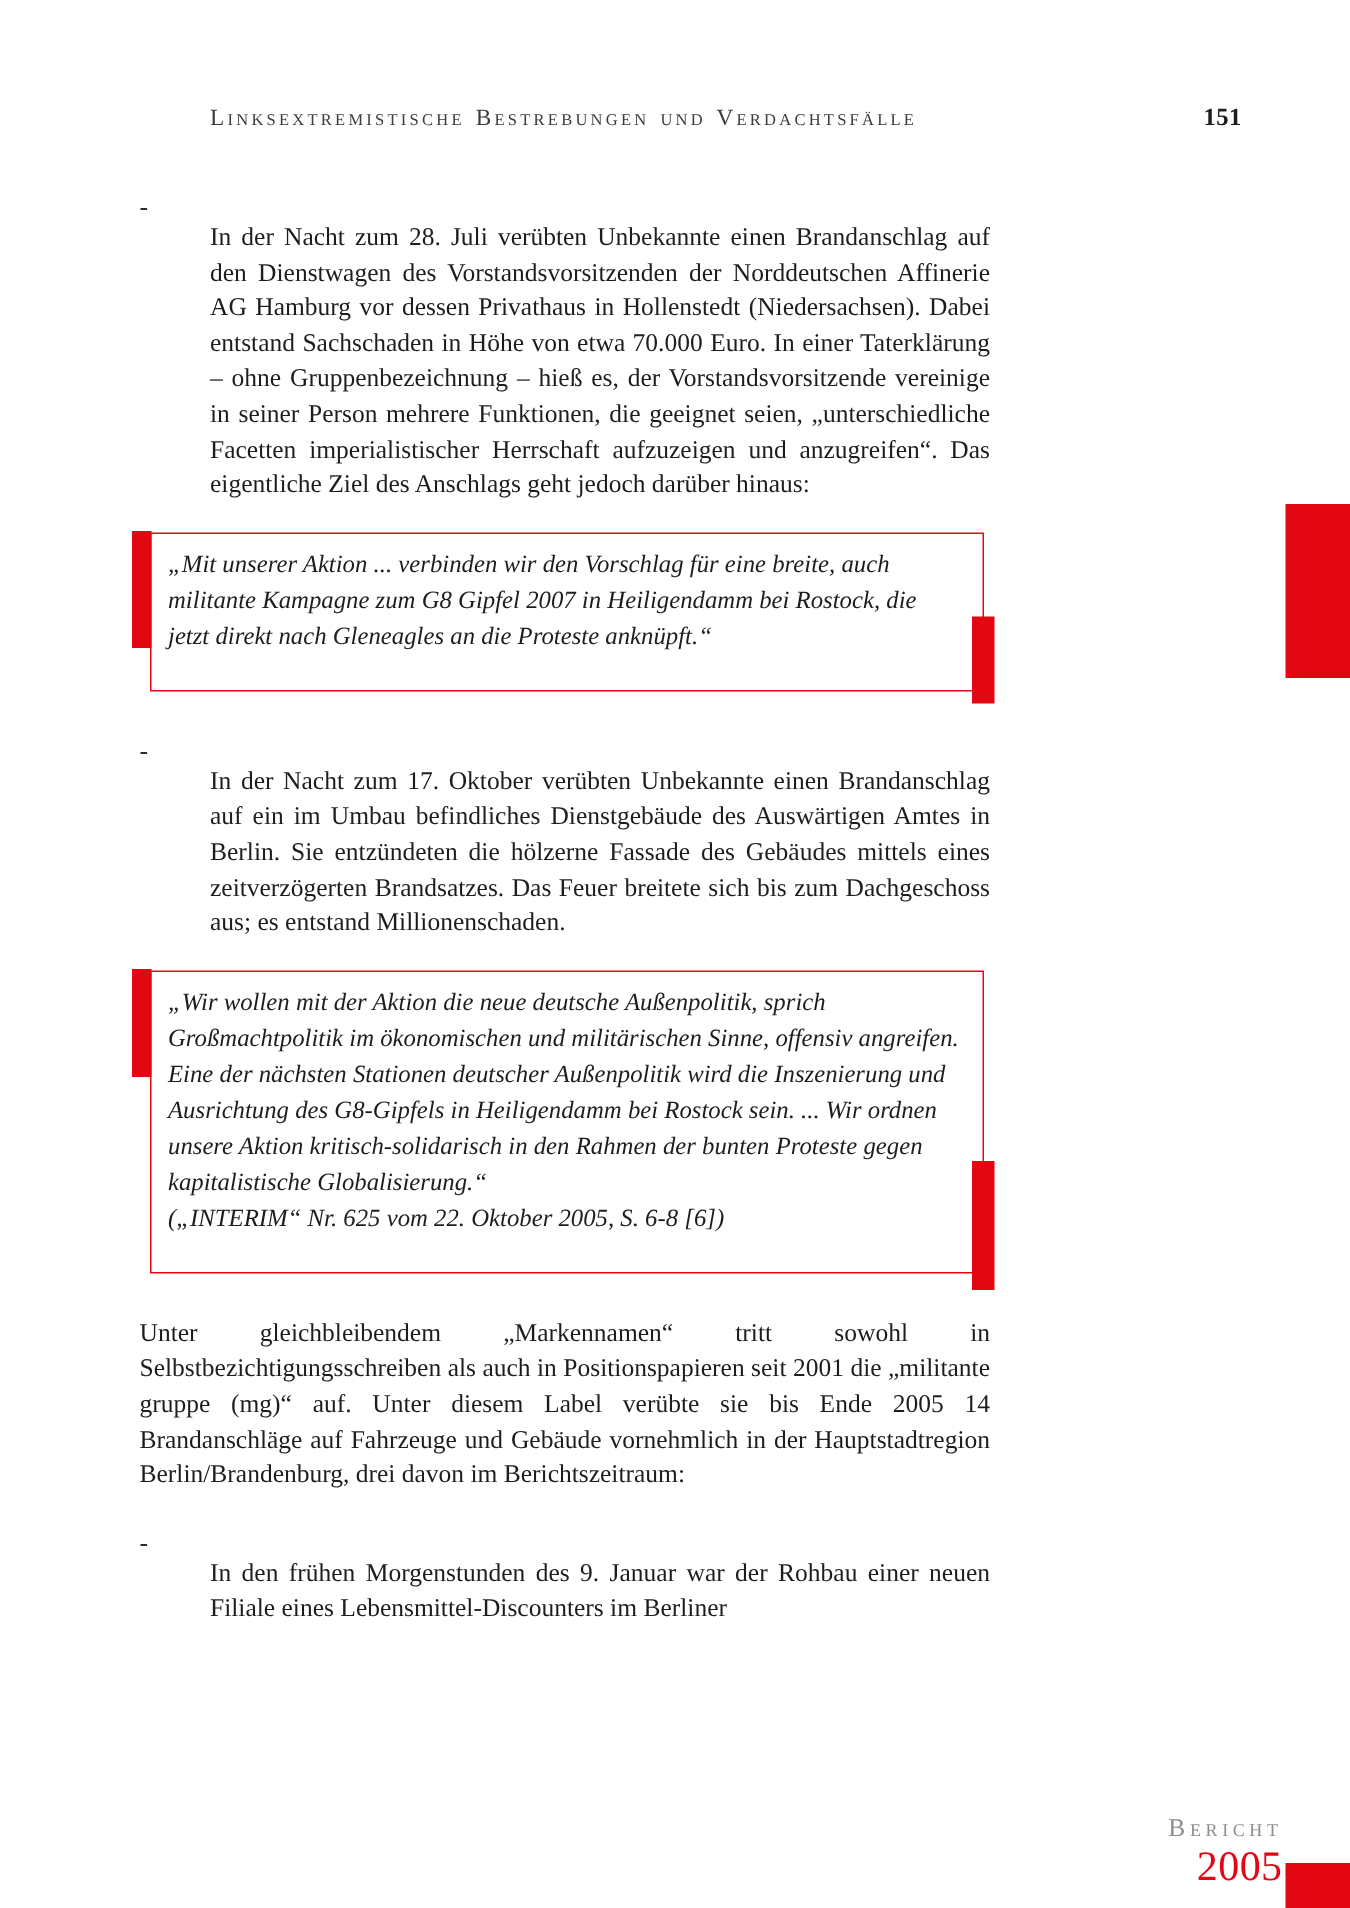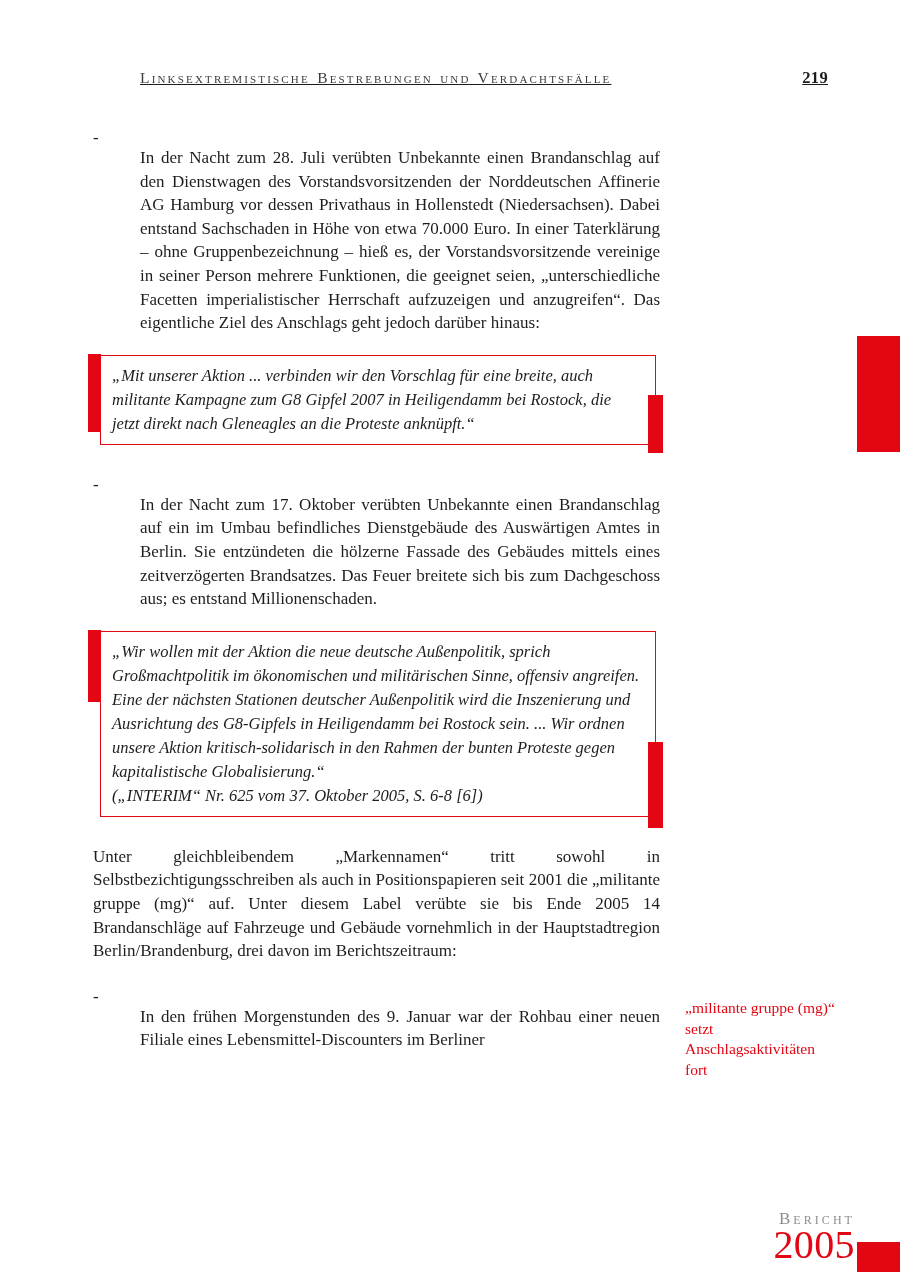--- a/index.html
+++ b/index.html
@@ -10,21 +10,21 @@
     font-family: "Liberation Serif", "DejaVu Serif", serif;
     color: var(--text, #1d1d1b);
     overflow: hidden;
   }
   .page { position: absolute; inset: 0; background: #fff; }
 
   
   .header {
     position: absolute;
     top: 68px; left: 140px; right: 72px;
-    display: flex; justify-content: space-between; align-items: baseline; text-decoration: underline;
+    display: flex; justify-content: space-between; align-items: baseline;
   }
   .header-title {
     font-variant: small-caps;
     letter-spacing: 0.14em;
     word-spacing: 0.08em;
     font-size: 15.5px;
     color: var(--header-gray, #3c3c3b);
     white-space: nowrap;
   }
   .page-number { font-weight: bold; font-size: 16.5px; color: #1d1d1b; letter-spacing: 0.02em; }
@@ -41,21 +41,21 @@
   .bullet-item { display: flex; }
   .bullet-marker { width: 47px; flex: none; font-size: 17px; line-height: 23.6px; }
   .bullet-body { flex: 1; min-width: 0; margin-top: 20px; }
 
   
   .quote-block {
     position: relative;
     margin: 20px 0 28px 7px;
     width: 556px;
     border: 1px solid var(--accent-red, #e30613);
-    padding: 8px 14px 8px 11px;
+    padding: 8px 14px 24px 11px;
     background: #fff;
   }
   .quote-text, .quote-source {
     font-style: italic;
     font-size: 16.5px;
     line-height: 24px;
     text-align: left;
     hyphens: auto;
   }
   .accent-bar { position: absolute; background: var(--accent-red, #e30613); }
@@ -102,35 +102,35 @@
     font-variant: small-caps;
     letter-spacing: 0.18em;
     font-size: 17px;
     color: var(--footer-gray, #8e8e8e);
     line-height: 18px;
     margin-top: 16px;
   }
   .footer-year {
     display: block;
     color: var(--accent-red, #e30613);
-    font-size: 40px;
+    font-size: 28px;
     font-weight: 500;
     line-height: 34px;
     letter-spacing: 0.01em;
     margin-top: 0;
   }
 </style>
 </head>
 <body>
 
 <div class="page">
 
   <div class="header">
     <span class="header-title">Linksextremistische Bestrebungen und Verdachtsfälle</span>
-    <span class="page-number">219</span>
+    <span class="page-number">151</span>
   </div>
 
   <div class="content">
 
     <div class="bullet-item">
       <span class="bullet-marker">-</span>
       <div class="bullet-body">
         <p class="para">In der Nacht zum 28. Juli verübten Unbekannte einen Brandanschlag auf den Dienstwagen des Vorstandsvorsitzenden der Norddeutschen Affinerie AG Hamburg vor dessen Privathaus in Hollenstedt (Niedersachsen). Dabei entstand Sachschaden in Höhe von etwa 70.000 Euro. In einer Taterklärung – ohne Gruppenbezeichnung –  hieß es, der Vorstandsvorsitzende vereinige in seiner Person mehrere Funktionen, die geeignet seien, „unterschiedliche Facetten imperialistischer Herrschaft aufzuzeigen und anzugreifen“. Das eigentliche Ziel des Anschlags geht jedoch darüber hinaus:</p>
       </div>
     </div>
@@ -145,35 +145,34 @@
       <span class="bullet-marker">-</span>
       <div class="bullet-body">
         <p class="para">In der Nacht zum 17. Oktober verübten Unbekannte einen Brandanschlag auf ein im Umbau befindliches Dienstgebäude des Auswärtigen Amtes in Berlin. Sie entzündeten die hölzerne Fassade des Gebäudes mittels eines zeitverzögerten Brandsatzes. Das Feuer breitete sich bis zum Dachgeschoss aus; es entstand Millionenschaden.</p>
       </div>
     </div>
 
     <div class="quote-block q2">
       <div class="accent-bar accent-left"></div>
       <div class="accent-bar accent-right"></div>
       <p class="quote-text">„Wir wollen mit der Aktion die neue deutsche Außenpolitik, sprich Großmachtpolitik im ökonomischen und militärischen Sinne, offensiv angreifen. Eine der nächsten Stationen deutscher Außenpolitik wird die Inszenierung und Ausrichtung des G8-Gipfels in Heiligendamm bei Rostock sein. ... Wir ordnen unsere Aktion kritisch-solidarisch in den Rahmen der bunten Proteste gegen kapitalistische Globalisierung.“</p>
-      <p class="quote-source">(„INTERIM“ Nr. 625 vom 37. Oktober 2005, S. 6-8 [6])</p>
+      <p class="quote-source">(„INTERIM“ Nr. 625 vom 22. Oktober 2005, S. 6-8 [6])</p>
     </div>
 
     <p class="para body-paragraph">Unter gleichbleibendem „Markennamen“ tritt sowohl in Selbstbezichtigungsschreiben als auch in Positionspapieren seit 2001 die „militante gruppe (mg)“ auf. Unter diesem Label verübte sie bis Ende 2005 14 Brandanschläge auf Fahrzeuge und Gebäude vornehmlich in der Hauptstadtregion Berlin/Brandenburg, drei davon im Berichtszeitraum:</p>
 
     <div class="bullet-item last-item">
       <span class="bullet-marker">-</span>
       <div class="bullet-body">
         <p class="para">In den frühen Morgenstunden des 9. Januar war der Rohbau einer neuen Filiale eines Lebensmittel-Discounters im Berliner</p>
       </div>
     </div>
 
   </div>
 
-  <div class="margin-note">„militante gruppe (mg)“ setzt Anschlagsaktivitäten fort</div>
 
   <div class="side-tab"></div>
 
   <div class="footer">
     <span class="footer-label">Bericht</span>
     <span class="footer-year">2005</span>
   </div>
 
   <div class="corner-block"></div>
 

